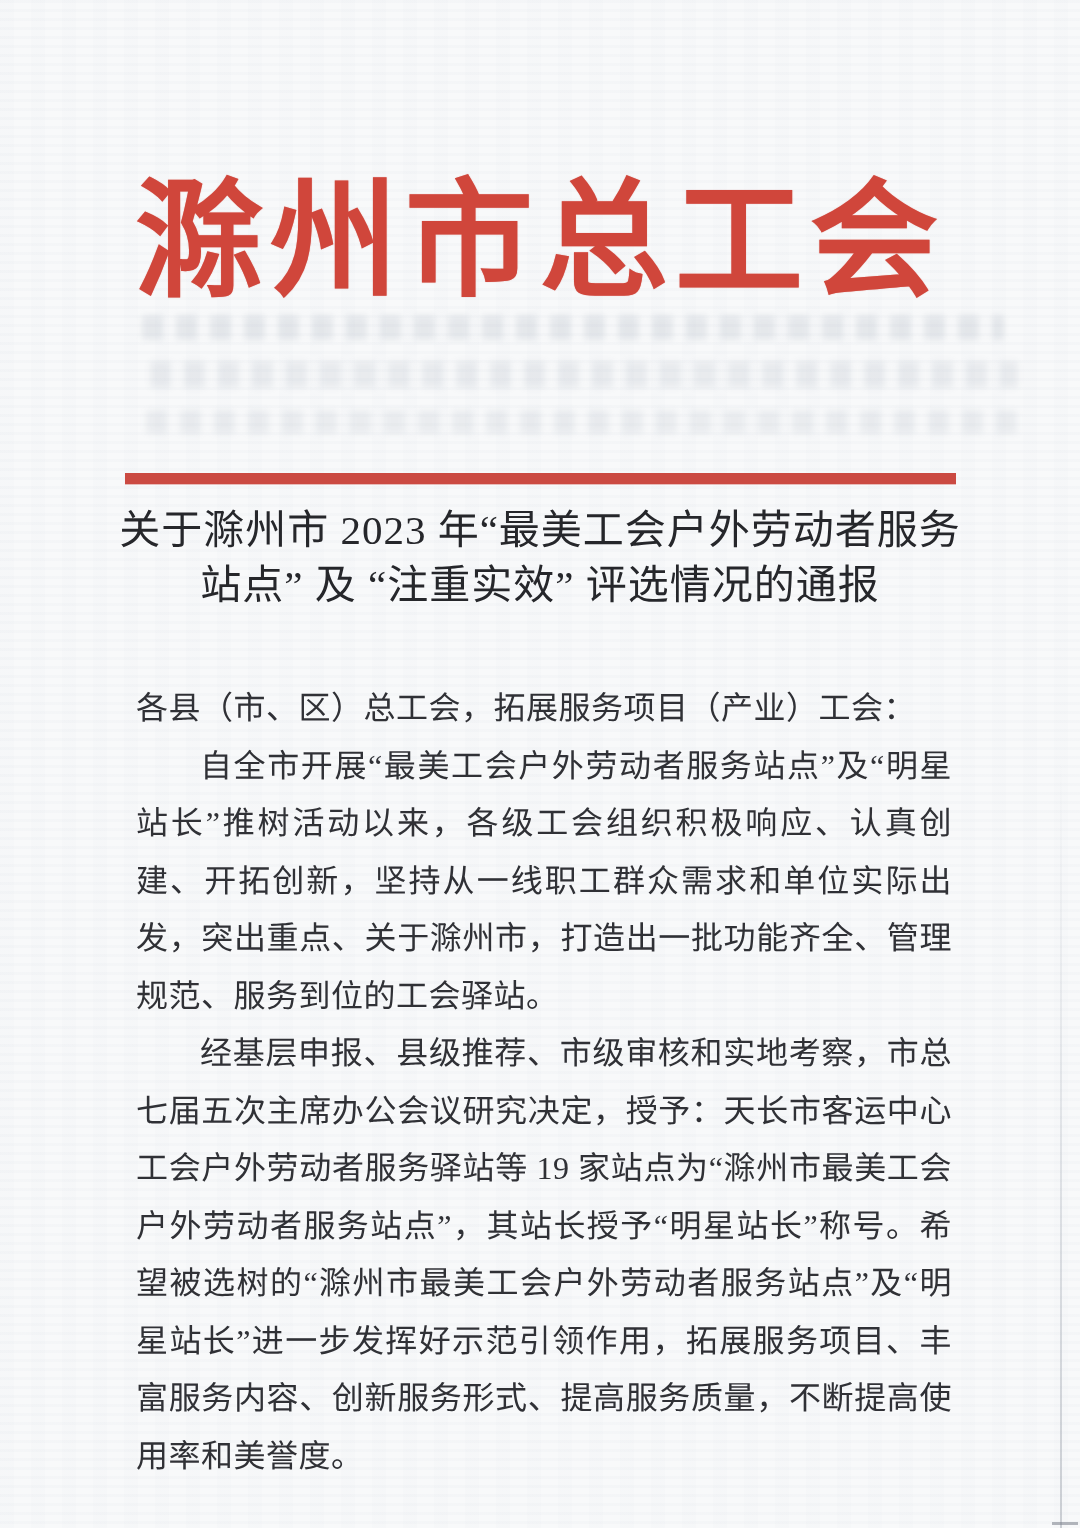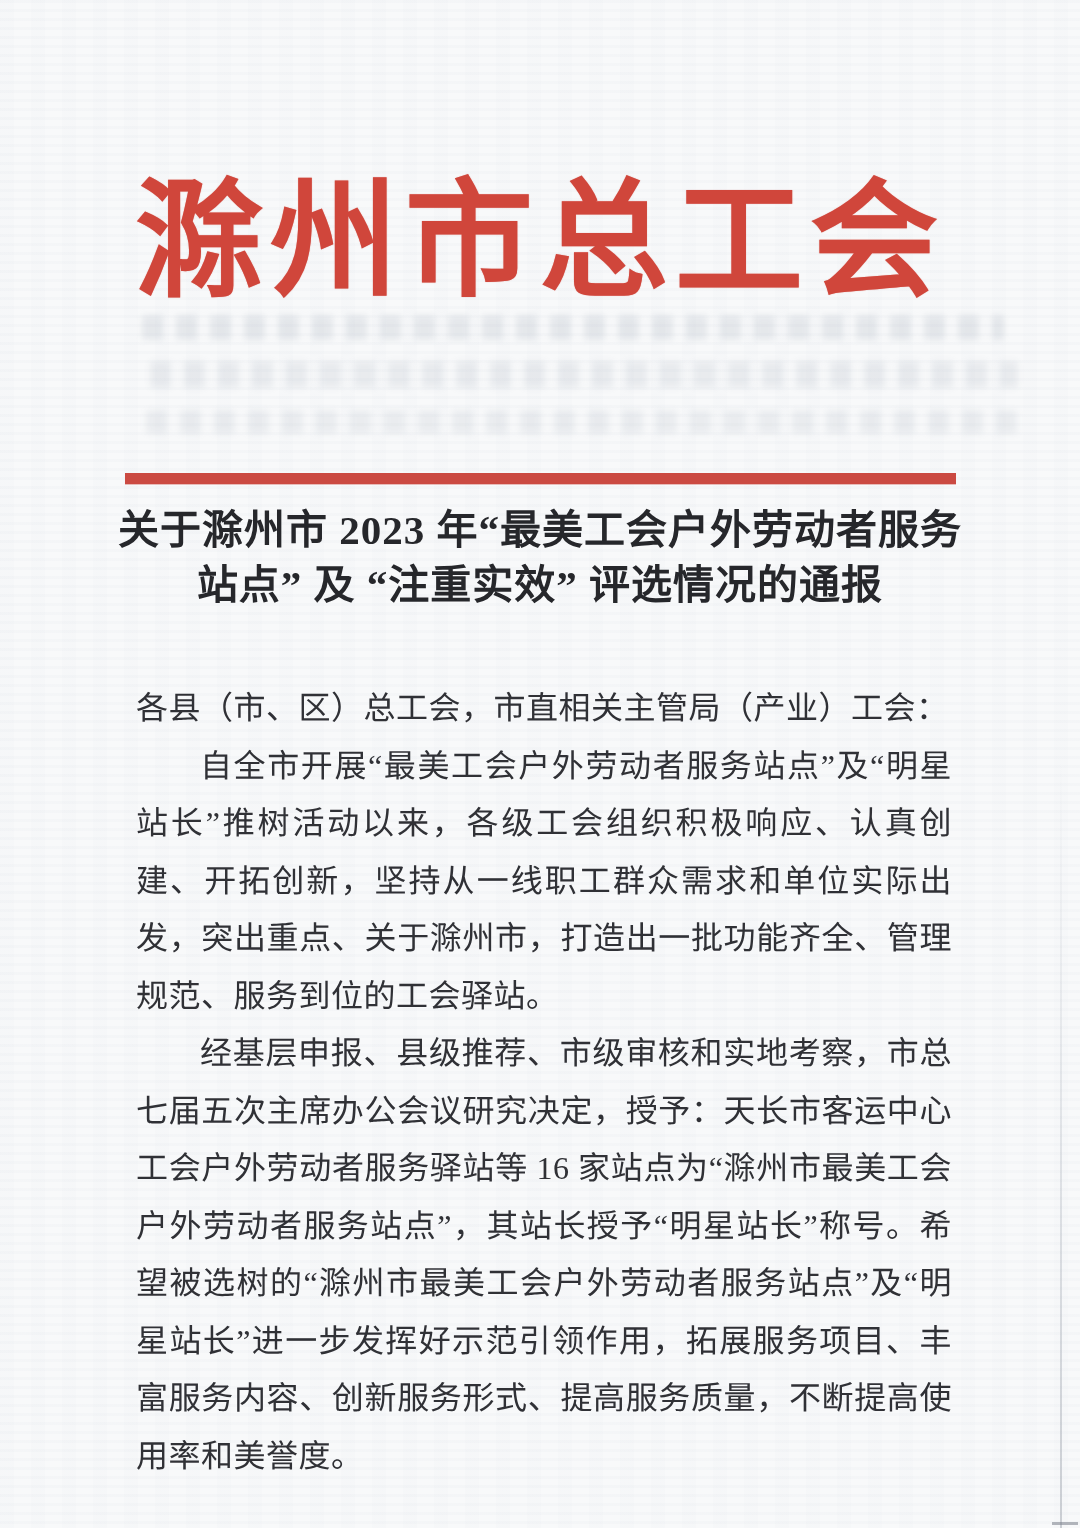--- a/index.html
+++ b/index.html
@@ -85,21 +85,21 @@
     background: #cb4a42;
     box-shadow: 0 1px 0 rgba(203,74,66,0.35);
   }
 
   .doc-title {
     position: absolute;
     top: 503px;
     left: 90px;
     width: 900px;
     text-align: center;
-    font-weight: 700;
+    font-weight: 400;
     font-size: 41px;
     line-height: 55px;
     color: #26272b;
     letter-spacing: 1px;
   }
   .doc-title .t-line { display: block; }
 
   .body-text {
     position: absolute;
     top: 680px;
@@ -133,21 +133,21 @@
     </div>
 
   <div class="red-rule"></div>
 
   <div class="doc-title">
     <span class="t-line">关于滁州市 2023 年“最美工会户外劳动者服务</span>
     <span class="t-line">站点” 及 “注重实效” 评选情况的通报</span>
   </div>
 
   <div class="body-text">
-    <p>各县（市、区）总工会，市直相关主管局（产业）工会：</p>
+    <p>各县（市、区）总工会，拓展服务项目（产业）工会：</p>
     <p class="indent">自全市开展“最美工会户外劳动者服务站点”及“明星站长”推树活动以来，各级工会组织积极响应、认真创建、开拓创新，坚持从一线职工群众需求和单位实际出发，突出重点、关于滁州市，打造出一批功能齐全、管理规范、服务到位的工会驿站。</p>
-    <p class="indent">经基层申报、县级推荐、市级审核和实地考察，市总七届五次主席办公会议研究决定，授予：天长市客运中心工会户外劳动者服务驿站等 16 家站点为“滁州市最美工会户外劳动者服务站点”，其站长授予“明星站长”称号。希望被选树的“滁州市最美工会户外劳动者服务站点”及“明星站长”进一步发挥好示范引领作用，拓展服务项目、丰富服务内容、创新服务形式、提高服务质量，不断提高使用率和美誉度。</p>
+    <p class="indent">经基层申报、县级推荐、市级审核和实地考察，市总七届五次主席办公会议研究决定，授予：天长市客运中心工会户外劳动者服务驿站等 19 家站点为“滁州市最美工会户外劳动者服务站点”，其站长授予“明星站长”称号。希望被选树的“滁州市最美工会户外劳动者服务站点”及“明星站长”进一步发挥好示范引领作用，拓展服务项目、丰富服务内容、创新服务形式、提高服务质量，不断提高使用率和美誉度。</p>
   </div>
 
   <div class="scan-edge-right"></div>
   <div class="scan-corner-mark"></div>
 
 </div>
 
 </body></html>

